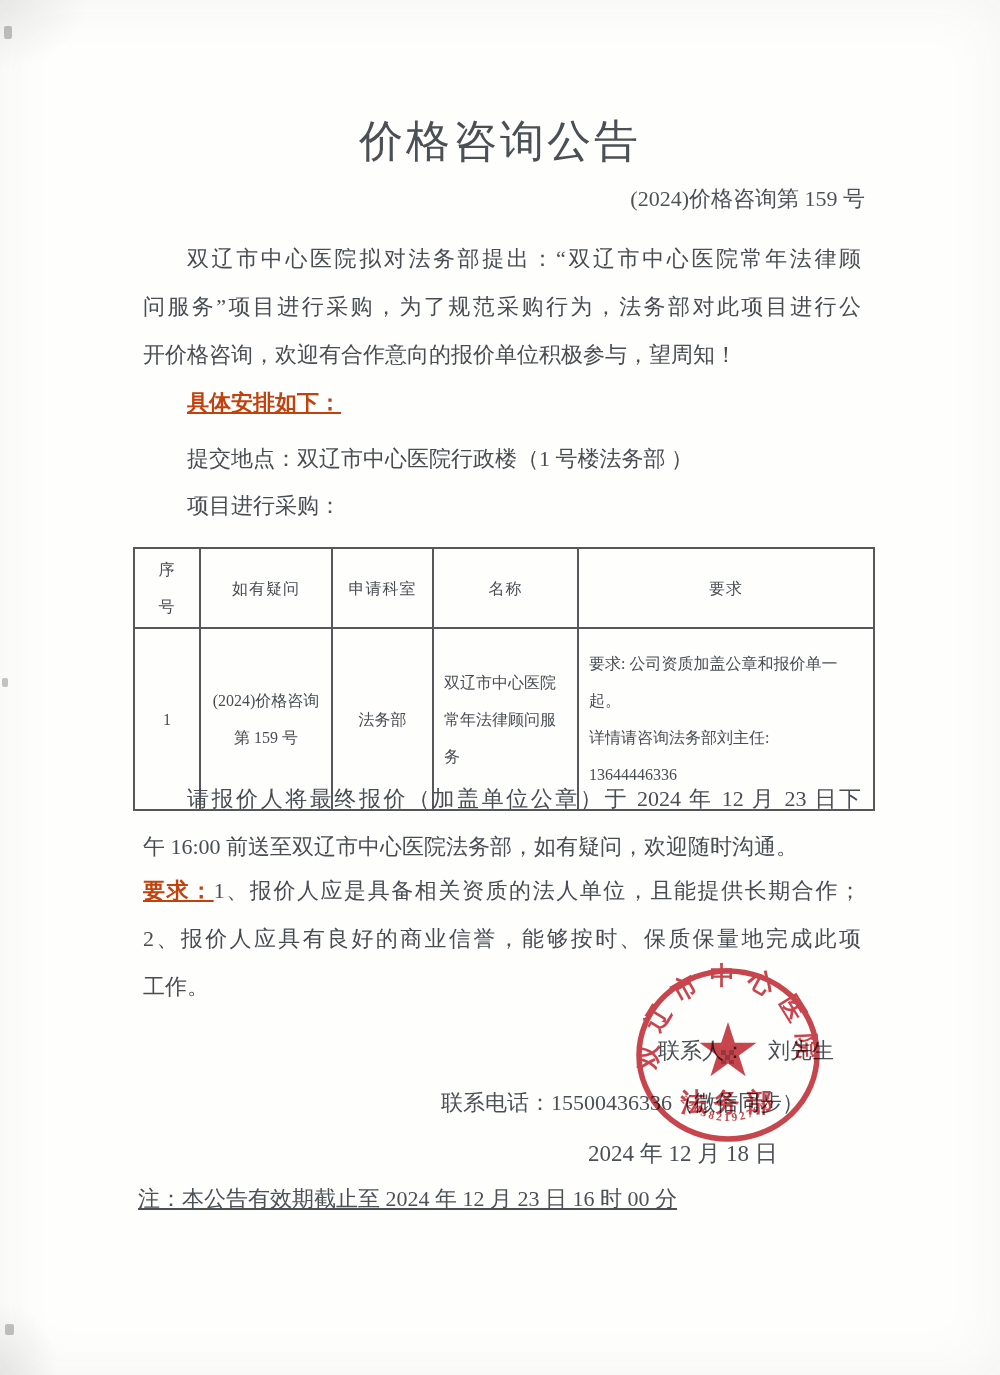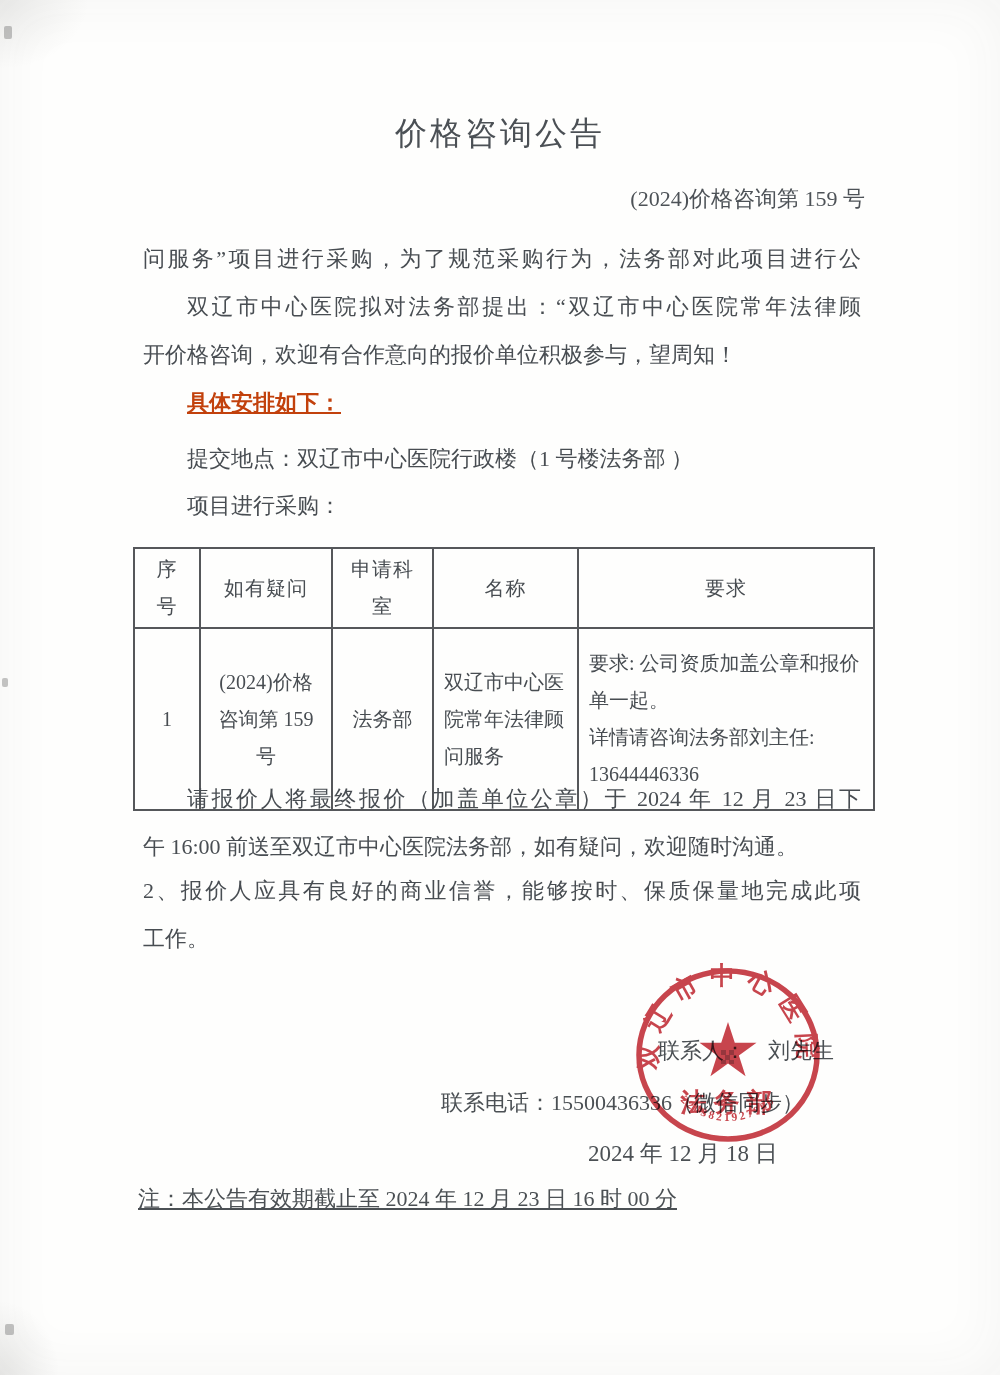--- a/index.html
+++ b/index.html
@@ -10,37 +10,37 @@
   }
   .page{
     position:relative;width:1000px;height:1375px;overflow:hidden;
     background:#fefefd;
     box-shadow:inset 0 0 60px rgba(60,60,55,0.05);
     color:#474b4f;
   }
   .abs{position:absolute;}
   .doc-title{
     top:112px;left:0;width:1000px;text-align:center;
-    font-size:32px;letter-spacing:3px;color:#4b5055;font-weight:500;
+    font-size:44px;letter-spacing:3px;color:#4b5055;font-weight:500;
   }
   .doc-number{
     top:184px;left:0;width:865px;text-align:right;
     font-size:22px;color:#4d5257;
   }
   .para{left:143px;width:718px;font-size:22px;line-height:48px;color:#484d52;}
   .jline{text-align:justify;text-align-last:justify;}
   .indent{padding-left:44px;}
   .bold{font-weight:bold;color:#c2410c;text-decoration:underline;}
   .heading{left:187px;font-size:22px;line-height:48px;}
   .plain-line{left:187px;font-size:22px;line-height:48px;color:#484d52;}
 
   table.grid{
     position:absolute;left:133px;top:547px;width:740px;
     border-collapse:collapse;table-layout:fixed;
-    font-size:20px;color:#484d52;border-radius:11px;
+    font-size:16px;color:#484d52;border-radius:11px;
   }
   table.grid td,table.grid th{
     border:2px solid #55575a;vertical-align:middle;
     font-weight:normal;padding:2px 10px;line-height:37px;
   }
   th.hdr{text-align:center;letter-spacing:1px;}
   tr.hdr-row{height:46px;}
   tr.body-row{height:182px;}
   td.c{text-align:center;}
   td.l{text-align:left;}
@@ -66,22 +66,22 @@
   <div class="abs edge-smudge-bl"></div>
   <div class="abs speck" style="left:4px;top:26px;width:8px;height:13px;"></div>
   <div class="abs speck" style="left:2px;top:678px;width:6px;height:9px;"></div>
   <div class="abs speck" style="left:5px;top:1324px;width:9px;height:11px;"></div>
 
   <div class="abs doc-title">价格咨询公告</div>
 
   <div class="abs doc-number">(2024)价格咨询第 159 号</div>
 
   <div class="abs para" style="top:235px;">
+    <div class="jline indent">双辽市中心医院拟对法务部提出：“双辽市中心医院常年法律顾</div>
     <div class="jline">问服务”项目进行采购，为了规范采购行为，法务部对此项目进行公</div>
-    <div class="jline indent">双辽市中心医院拟对法务部提出：“双辽市中心医院常年法律顾</div>
     <div>开价格咨询，欢迎有合作意向的报价单位积极参与，望周知！</div>
   </div>
 
   <div class="abs heading bold" style="top:379px;">具体安排如下：</div>
 
   <div class="abs plain-line" style="top:435px;">提交地点：双辽市中心医院行政楼（1 号楼法务部 ）</div>
 
   <div class="abs plain-line" style="top:482px;">项目进行采购：</div>
 
   <table class="grid">
@@ -113,20 +113,21 @@
     </tr>
   </tbody>
     </table>
 
   <div class="abs para" style="top:775px;">
     <div class="jline indent">请报价人将最终报价（加盖单位公章）于 2024 年 12 月 23 日下</div>
     <div>午 16:00 前送至双辽市中心医院法务部，如有疑问，欢迎随时沟通。</div>
   </div>
 
   <div class="abs para" style="top:867px;">
+    <div class="jline"><span class="bold">要求：</span><span>1、报价人应是具备相关资质的法人单位，且能提供长期合作；</span></div>
     <div class="jline">2、报价人应具有良好的商业信誉，能够按时、保质保量地完成此项</div>
     <div>工作。</div>
   </div>
 
   <div class="abs contact-line" style="left:658px;top:1027px;line-height:48px;">联系人：　刘先生</div>
 
   <div class="abs contact-line" style="left:441px;top:1079px;line-height:48px;">联系电话：15500436336（微信同步）</div>
 
   <div class="abs contact-line" style="left:588px;top:1130px;line-height:48px;font-size:23px;">2024 年 12 月 18 日</div>
 

